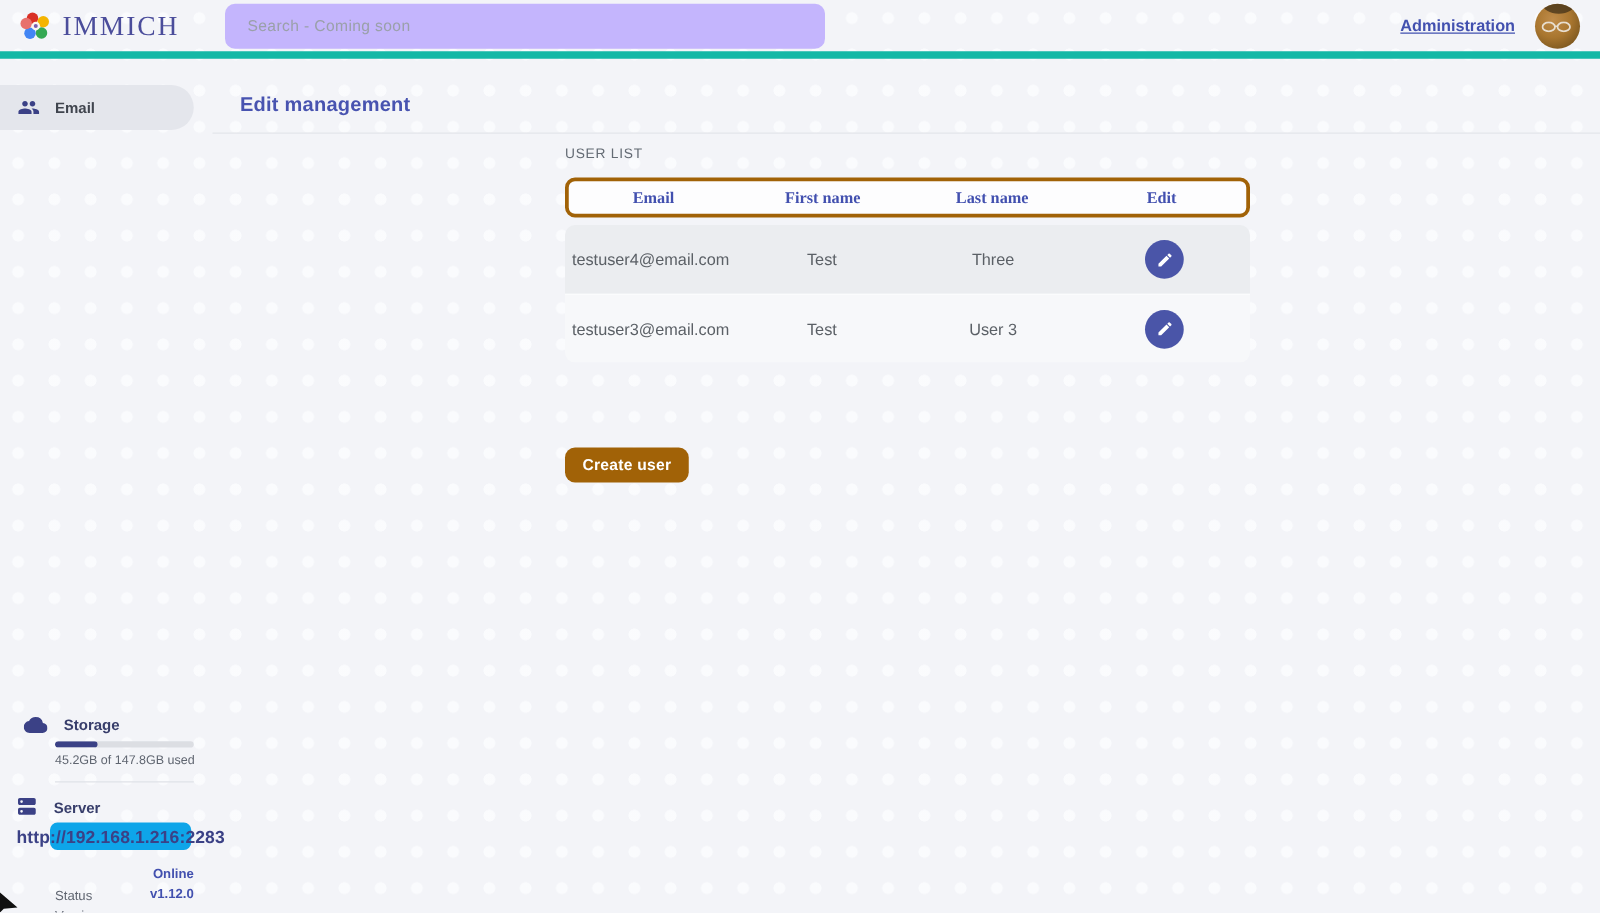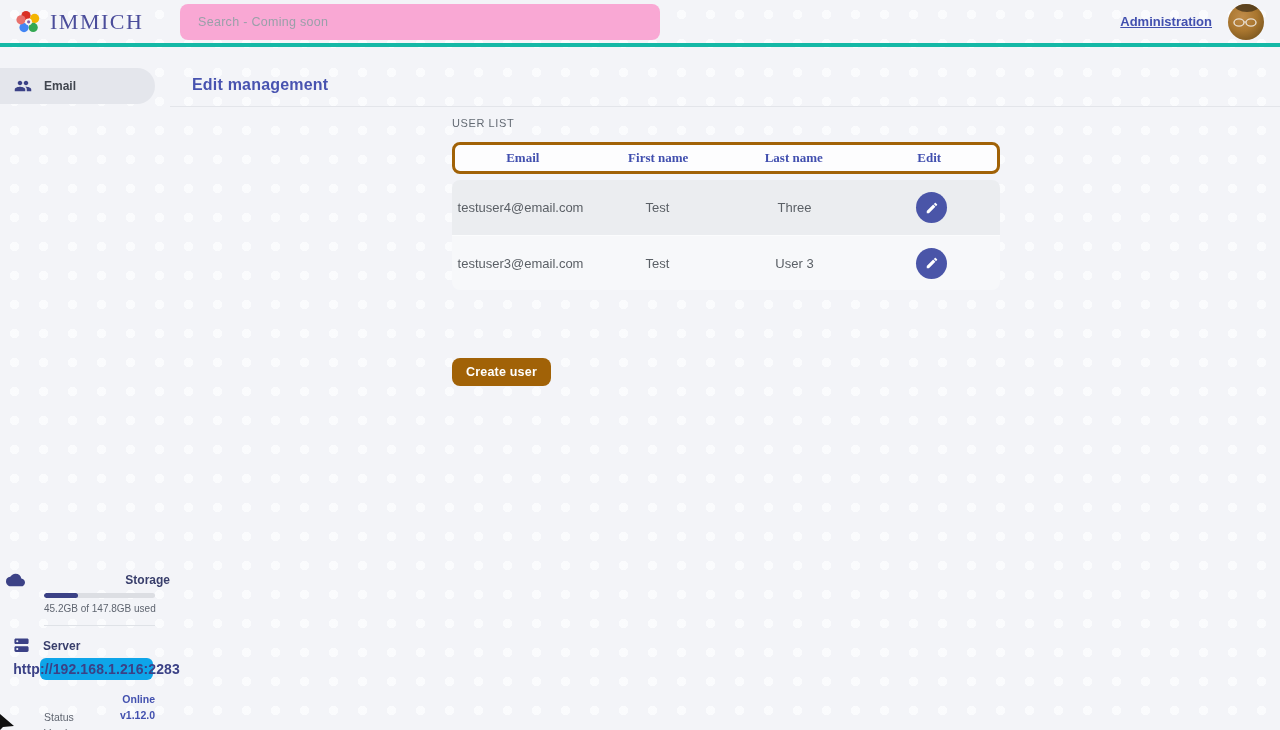--- a/index.html
+++ b/index.html
@@ -8,30 +8,30 @@
     font-family:"Liberation Sans", sans-serif;
     background-color:#f3f4f8;
     background-image:radial-gradient(circle, rgba(251,252,254,0.9) 4.5px, rgba(251,252,254,0) 5px);
     background-size:29px 29px;
     position:relative;
     color:#5b6066;
   }
   
   .navbar {
     position:absolute; top:0; left:0; width:1280px; height:47px;
-    border-bottom:4px solid #14b8a6;
+    border-bottom:6px solid #14b8a6;
     display:flex; align-items:center;
   }
   .brand { display:flex; align-items:center; gap:8px; padding-left:16px; width:180px; }
   .brand-name {
     font-family:"Liberation Serif", serif;
     font-size:22px; letter-spacing:1.5px; color:#4b4d9b; font-weight:400;
   }
   .searchbar {
-    width:480px; height:36px; background:#f9a8d4; border-radius:8px;
+    width:480px; height:36px; background:#c4b5fd; border-radius:8px;
     border:none; outline:none; padding:0 18px;
     font-size:12.5px; color:#5b6066; font-family:"Liberation Sans", sans-serif;
   }
   .searchbar::placeholder { color:#9aa0a9; letter-spacing:0.3px; }
   .nav-right { margin-left:auto; display:flex; align-items:center; gap:16px; padding-right:16px; }
   .admin-link {
     font-size:13px; font-weight:bold; color:#4250af; text-decoration:underline; cursor:pointer;
   }
   .avatar {
     width:36px; height:36px; border-radius:50%;
@@ -89,21 +89,21 @@
   }
   .create-btn {
     position:absolute; top:311px; left:452px;
     background:#a16207; color:#ffffff; border:none; border-radius:8px;
     padding:7px 14px; font-size:12.5px; font-weight:bold; cursor:pointer;
     font-family:"Liberation Sans", sans-serif; letter-spacing:0.2px;
   }
   
   .widget-title { font-size:12px; font-weight:bold; color:#383e6b; }
   .storage-box { position:absolute; left:0; top:526px; width:170px; }
-  .storage-head { display:flex; align-items:center; gap:13px; padding-left:6px;justify-content:space-between; }
+  .storage-head { display:flex; align-items:center; gap:13px; padding-left:19px; }
   .progress-track {
     position:absolute; left:44px; top:20px; width:111px; height:5px;
     background:#dcdee3; border-radius:3px; overflow:hidden;
   }
   .progress-fill { height:100%; background:#3b4186; border-radius:3px; }
   .storage-usage { position:absolute; left:44px; top:30px; font-size:10px; color:#5f6570; }
   .side-divider { position:absolute; left:44px; top:52px; width:111px; height:1px; background:#dfe2e7; }
   .server-box { position:absolute; left:0; top:590px; width:170px; }
   .server-head { display:flex; align-items:center; gap:13px; padding-left:13px; }
   .server-url {

